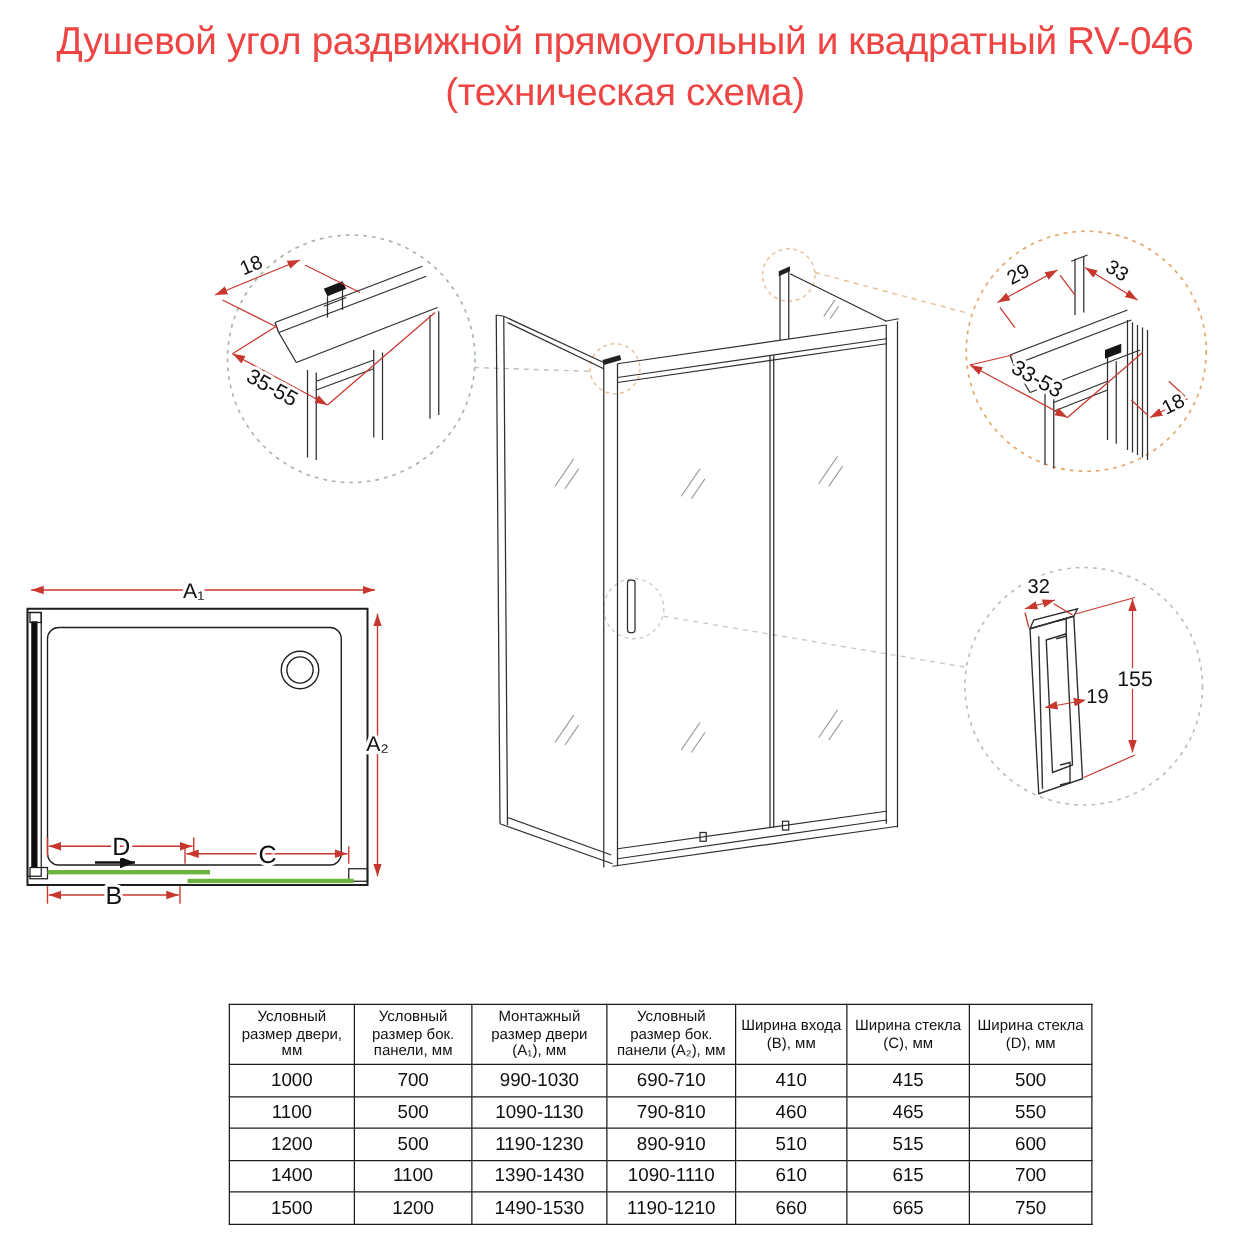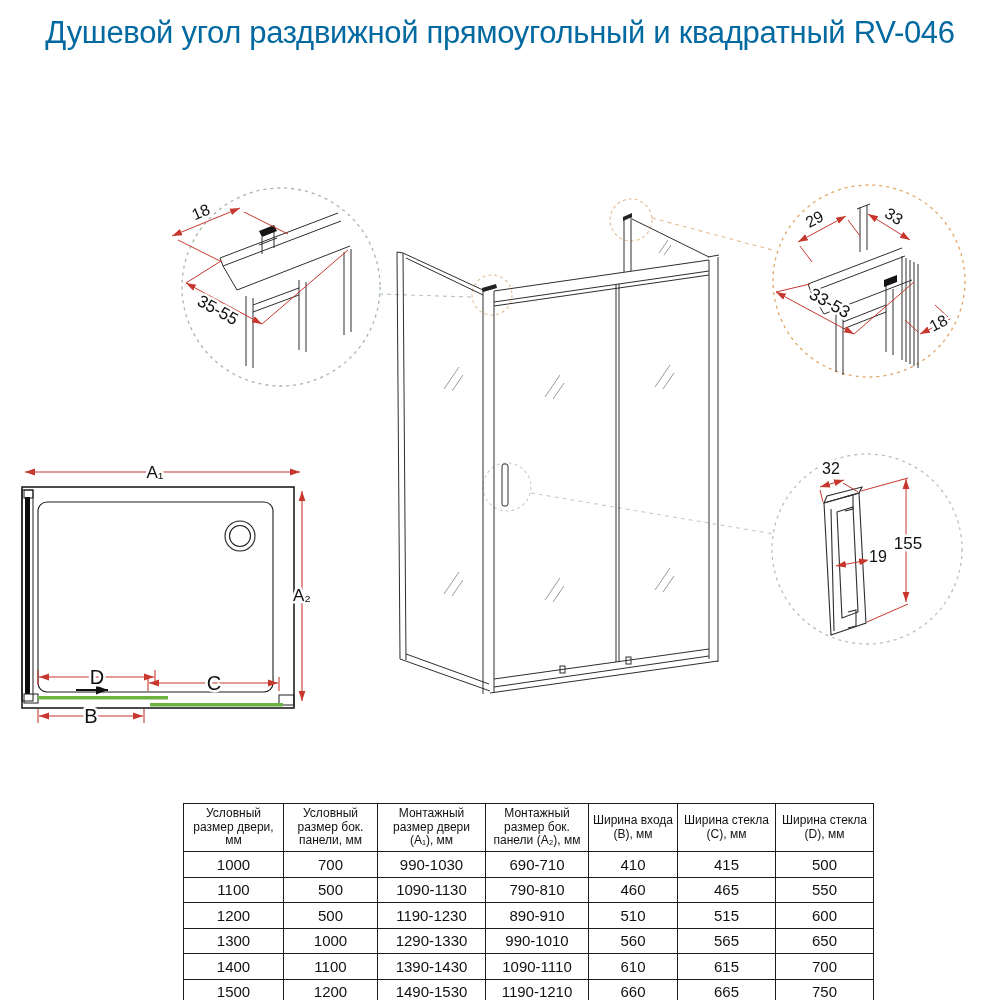--- a/index.html
+++ b/index.html
@@ -1,40 +1,41 @@
 <!DOCTYPE html>
 <html><head>
 <meta charset="utf-8">
 <style>
   html,body { margin:0; padding:0; background:#fff; }
   #page {
     position:relative; width:1000px; height:1000px; background:#ffffff;
     font-family:"Liberation Sans","DejaVu Sans",sans-serif; color:#0d0d0d; overflow:hidden;
   }
   .title { position:absolute; top:12px; left:0; right:0; text-align:center;
-           font-size:31px; line-height:41px; letter-spacing:-0.3px; color:#0369a1; }
+           font-size:31px; line-height:41px; letter-spacing:-0.3px; color:#ef4444; }
   svg.draw { position:absolute; left:0; top:0; }
   svg text { font-family:"Liberation Sans","DejaVu Sans",sans-serif; fill:#101010;
              paint-order:stroke; stroke:#ffffff; stroke-width:5px; stroke-linejoin:round; }
   svg text.t16 { font-size:16px; }
   svg text.t17 { font-size:17px; }
   svg text.t20 { font-size:20px; }
   table.spec { position:absolute; left:183px; top:803px; width:690px;
                border-collapse:collapse; table-layout:fixed; color:#111; }
   table.spec th, table.spec td { border:1px solid #1c1c1c; text-align:center;
                vertical-align:middle; font-weight:normal; }
   table.spec thead th { font-size:12px; line-height:1.13; height:45px; padding:1px 2px; }
   table.spec tbody td { font-size:15px; height:24.5px; padding:0; }
 </style>
 </head>
 <body>
 <div id="page">
 
 <div class="title">
   <div>Душевой угол раздвижной прямоугольный и квадратный RV-046</div>
+  <div>(техническая схема)</div>
 </div>
 
 <svg class="draw" width="1000" height="790" viewBox="0 0 1000 790">
   <defs>
     <marker id="mR" markerWidth="11" markerHeight="9" refX="10" refY="4" orient="auto-start-reverse" markerUnits="userSpaceOnUse">
       <path d="M0,0.6 L10,4 L0,7.4 Z" fill="#c8372e"></path>
     </marker>
     <marker id="mB" markerWidth="14" markerHeight="10" refX="12" refY="4.5" orient="auto" markerUnits="userSpaceOnUse">
       <path d="M0,0 L12,4.5 L0,9 Z" fill="#111111"></path>
     </marker>
@@ -233,21 +234,21 @@
     <col style="width:103px">
         <col style="width:89px">
         <col style="width:98px">
         <col style="width:98px">
   </colgroup>
   <thead>
     <tr>
       <th>Условный размер двери, мм</th>
       <th>Условный размер бок. панели, мм</th>
       <th>Монтажный размер двери (A₁), мм</th>
-      <th>Монтажный размер бок. панели (A₂), мм</th>
+      <th>Условный размер бок. панели (A₂), мм</th>
       <th>Ширина входа (B), мм</th>
       <th>Ширина стекла (C), мм</th>
       <th>Ширина стекла (D), мм</th>
     </tr>
   </thead>
   <tbody>
         <tr>
           <td>1000</td>
           <td>700</td>
           <td>990-1030</td>
@@ -268,29 +269,20 @@
         <tr>
           <td>1200</td>
           <td>500</td>
           <td>1190-1230</td>
           <td>890-910</td>
           <td>510</td>
           <td>515</td>
           <td>600</td>
         </tr>
         <tr>
-          <td>1300</td>
-          <td>1000</td>
-          <td>1290-1330</td>
-          <td>990-1010</td>
-          <td>560</td>
-          <td>565</td>
-          <td>650</td>
-        </tr>
-        <tr>
           <td>1400</td>
           <td>1100</td>
           <td>1390-1430</td>
           <td>1090-1110</td>
           <td>610</td>
           <td>615</td>
           <td>700</td>
         </tr>
         <tr>
           <td>1500</td>

